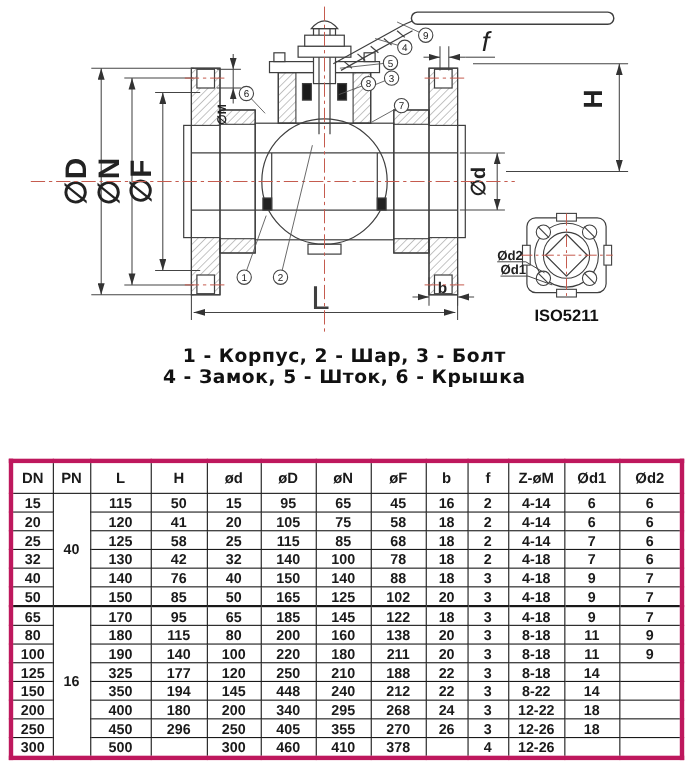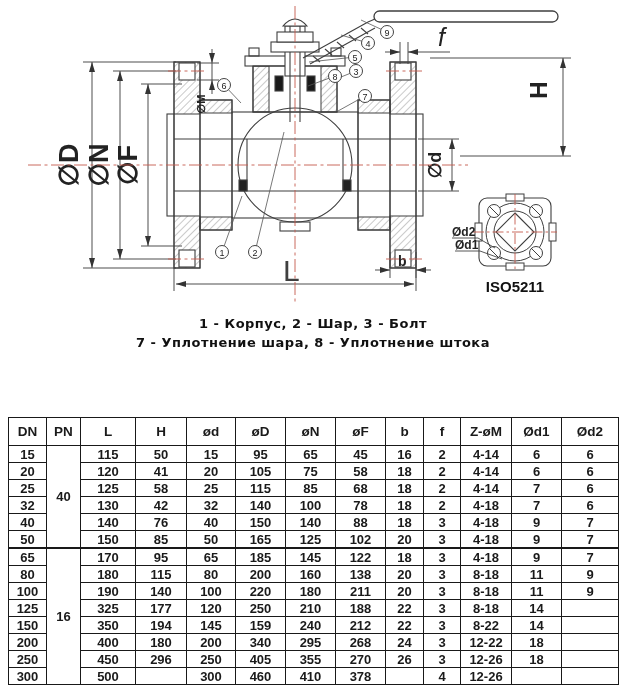--- a/index.html
+++ b/index.html
@@ -1,25 +1,25 @@
 <!DOCTYPE html>
 <html><head>
 <meta charset="utf-8">
 <style>
   html,body{margin:0;padding:0;background:#ffffff;}
   .sheet{position:relative;width:626px;height:700px;background:#fff;overflow:hidden;
          font-family:"Liberation Sans",sans-serif;}
   .drawing{position:absolute;left:0;top:0;}
   .legend{position:absolute;left:0;top:315px;width:626px;text-align:center;
-          font-family:"DejaVu Sans",sans-serif;font-weight:bold;font-size:13px;
+          font-family:"DejaVu Sans",sans-serif;font-weight:bold;font-size:17px;
           line-height:18.5px;letter-spacing:0.5px;color:#111;}
   .tablewrap{position:absolute;left:8px;top:417px;}
   table.dims{border-collapse:collapse;table-layout:fixed;width:610px;
              font-family:"Liberation Sans",sans-serif;font-weight:bold;font-size:13px;color:#1a1a1a;
-             border:1px solid #be185d;}
+             border:4px solid #be185d;}
   table.dims th, table.dims td{border:1.5px solid #191919;text-align:center;vertical-align:middle;
              padding:0;height:16px;overflow:hidden;}
   table.dims th{height:27px;font-size:13.5px;}
   table.dims tr.group-start td{border-top-width:2.5px;}
   table.dims td.pn{font-weight:bold;}
   text{font-family:"Liberation Sans",sans-serif;}
 </style>
 </head>
 <body>
 
@@ -242,21 +242,21 @@
     <line x1="478" y1="238" x2="495" y2="248" stroke="#444" stroke-width="0.9"></line>
     <text x="455" y="249" font-size="12" font-weight="bold" fill="#222">Ød1</text>
     <line x1="455" y1="251" x2="480" y2="251" stroke="#444" stroke-width="0.9"></line>
     <line x1="480" y1="251" x2="502" y2="259" stroke="#444" stroke-width="0.9"></line>
     <text x="515" y="292" text-anchor="middle" font-size="15" font-weight="bold" fill="#111">ISO5211</text>
   </g>
 </svg>
 
 <div class="legend">
   <div>1 - Корпус, 2 - Шар, 3 - Болт</div>
-  <div>7 - Уплотнение шара, 8 - Уплотнение штока</div>
+  <div>4 - Замок, 5 - Шток, 6 - Крышка</div>
 </div>
 
 <div class="tablewrap">
   <table class="dims">
         <colgroup>
           <col style="width: 38px;">
           <col style="width: 34px;">
           <col style="width: 55px;">
           <col style="width: 51px;">
           <col style="width: 49px;">
@@ -427,21 +427,21 @@
             <td>3</td>
             <td>8-18</td>
             <td>14</td>
             <td></td>
           </tr>
           <tr>
             <td>150</td>
             <td>350</td>
             <td>194</td>
             <td>145</td>
-            <td>159</td>
+            <td>448</td>
             <td>240</td>
             <td>212</td>
             <td>22</td>
             <td>3</td>
             <td>8-22</td>
             <td>14</td>
             <td></td>
           </tr>
           <tr>
             <td>200</td>

